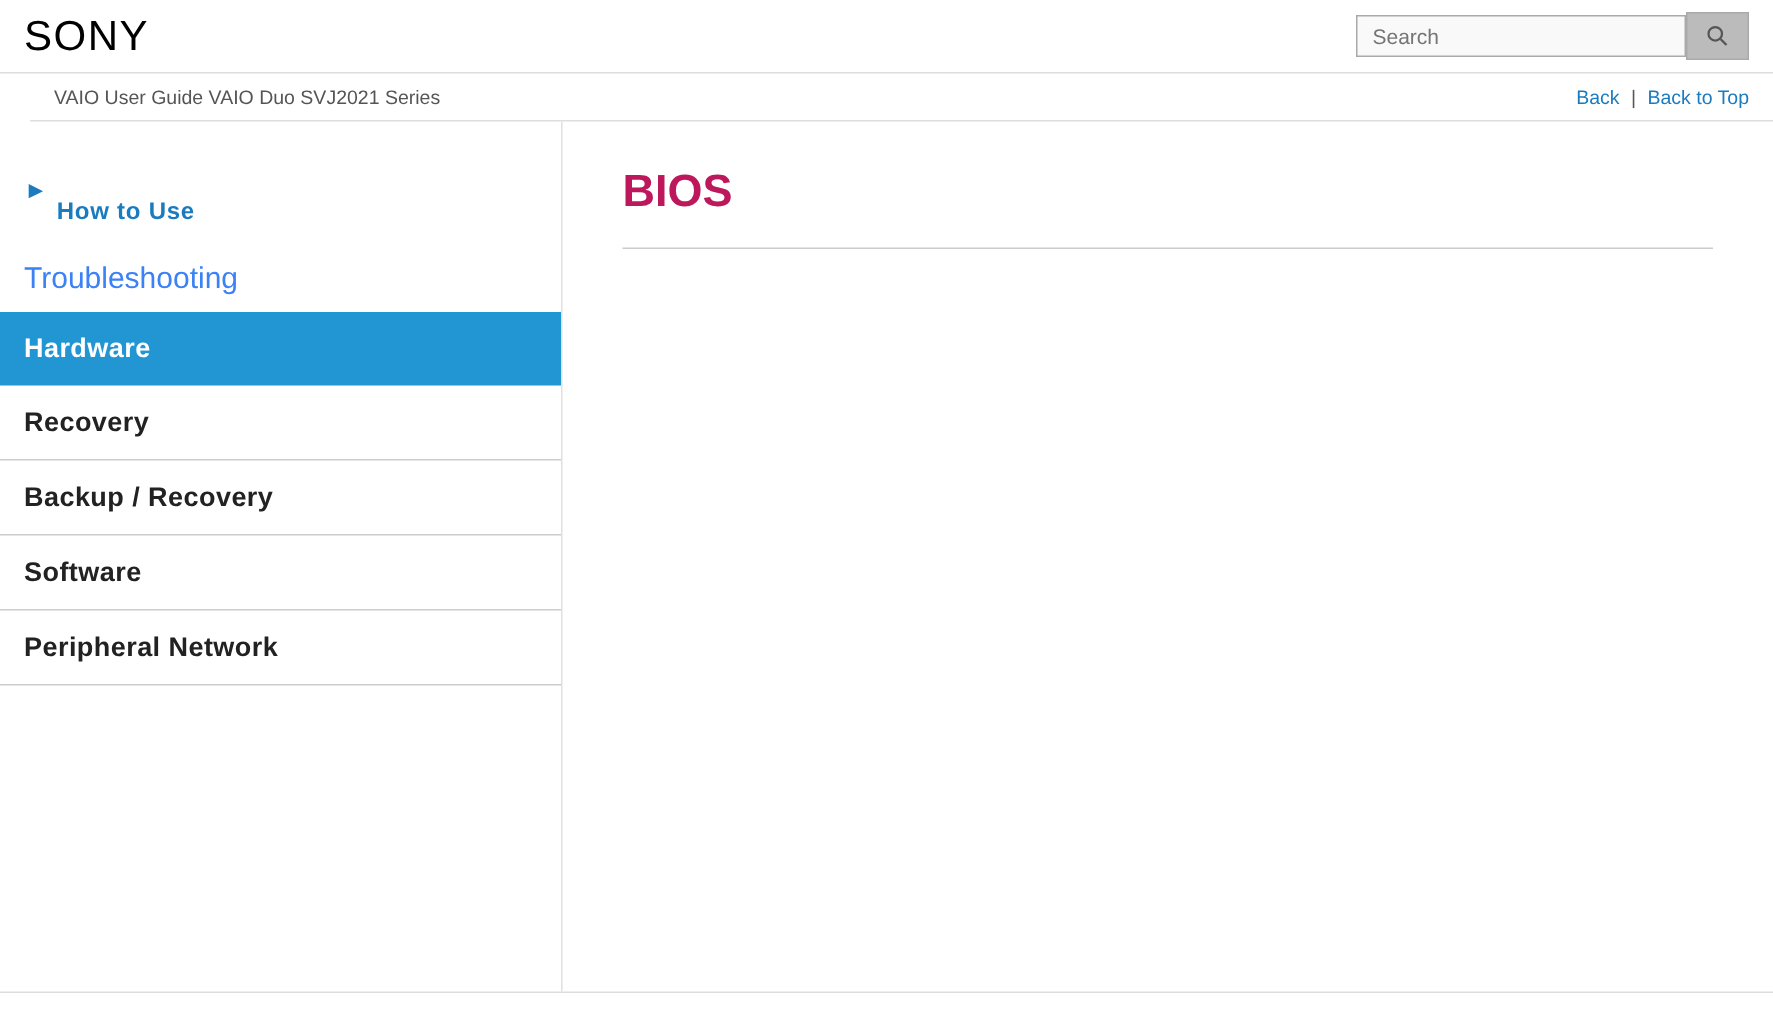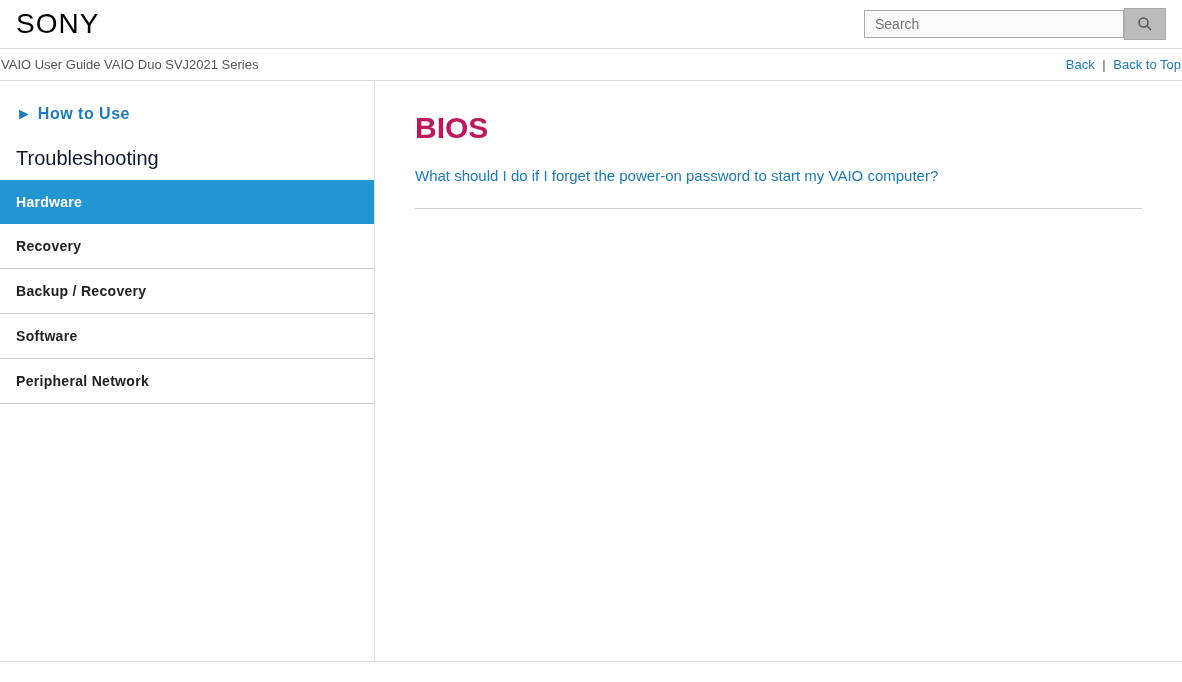--- a/index.html
+++ b/index.html
@@ -19,21 +19,21 @@
       font-weight: normal;
       letter-spacing: 1px;
       color: #000;
       font-family: 'Arial Black', Arial, sans-serif;
     }
     #search-area {
       display: flex;
       align-items: center;
     }
     #search-input {
-      width: 260px;
+      width: 220px;
       padding: 5px 10px;
       border: 1px solid #aaa;
       font-size: 14px;
       color: #7f1d1d;
       outline: none;
       background: #f9f9f9;
     }
     #search-button {
       width: 42px;
       height: 32px;
@@ -47,24 +47,25 @@
     #search-button-icon {
       width: 16px;
       height: 16px;
     }
 
     
     #breadcrumb-bar {
       display: flex;
       align-items: center;
       justify-content: space-between;
-      padding: 8px 1px;
+      padding: 8px 16px;
       border-bottom: 1px solid #ddd;
       font-size: 13px;
       color: #555;
+      margin-left: 20px;
     }
     #nav-links a {
       color: #1a7bbf;
       text-decoration: none;
       font-size: 13px;
     }
     #nav-separator {
       margin: 0 4px;
       color: #555;
     }
@@ -93,30 +94,31 @@
       color: #1a7bbf;
       font-size: 16px;
       font-weight: bold;
     }
     #how-to-use-label {
       color: #1a7bbf;
       font-size: 16px;
       font-weight: bold;
       letter-spacing: 0.5px;
       font-family: 'Arial', sans-serif;
+      margin-top: 28px;
     }
     #troubleshooting-label {
       padding: 8px 16px 10px 16px;
       font-size: 20px;
       font-weight: normal;
-      color: #0f172a;
+      color: #3b82f6;
     }
     .sidebar-item {
       padding: 14px 16px;
-      font-size: 14px;
+      font-size: 18px;
       font-weight: bold;
       letter-spacing: 0.3px;
       cursor: pointer;
       color: #222;
       border-bottom: 1px solid #ccc;
     }
     .sidebar-item:first-of-type {
       border-top: none;
     }
     .sidebar-item.active {
@@ -194,21 +196,20 @@
 
     <div class="sidebar-item active">Hardware</div>
     <div class="sidebar-item">Recovery</div>
     <div class="sidebar-item">Backup / Recovery</div>
     <div class="sidebar-item">Software</div>
     <div class="sidebar-item">Peripheral Network</div>
   </div>
 
   <div id="content">
     <div id="content-title">BIOS</div>
-    <a id="content-link" href="#">What should I do if I forget the power-on password to start my VAIO computer?</a>
     <hr id="content-divider">
   </div>
 
 </div>
 
 <div id="footer">
   
 </div>
 
 </body></html>

